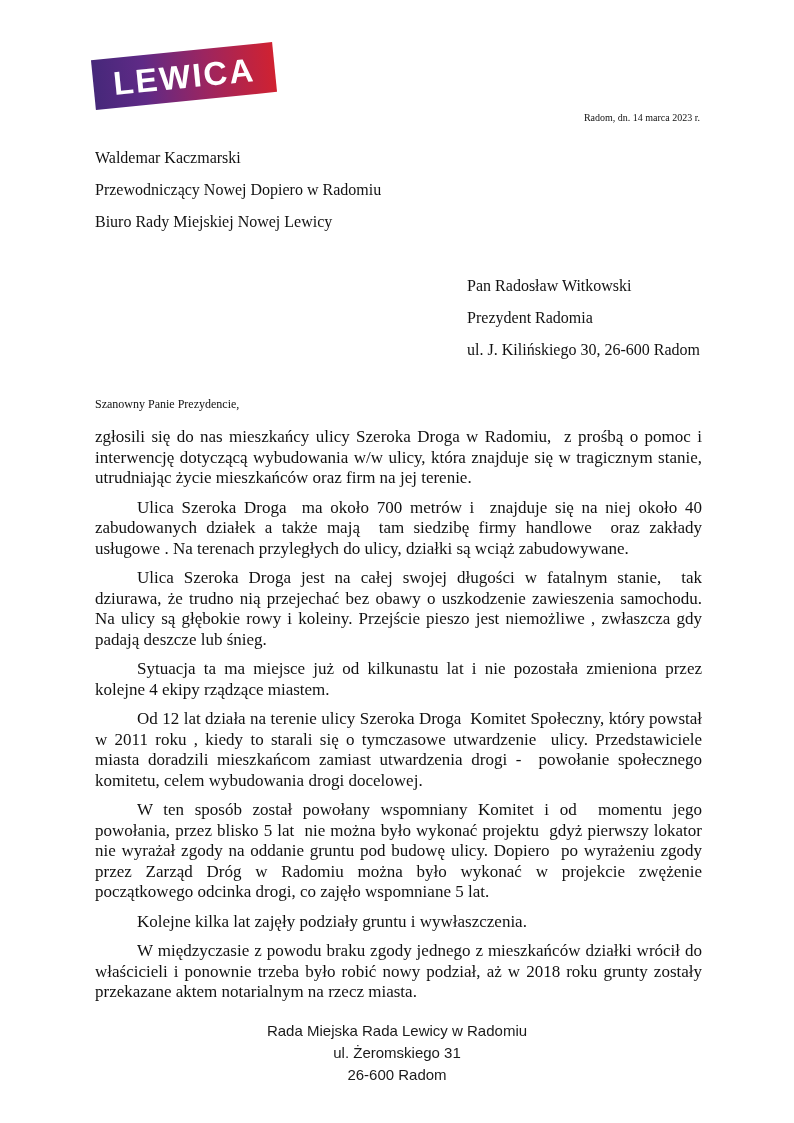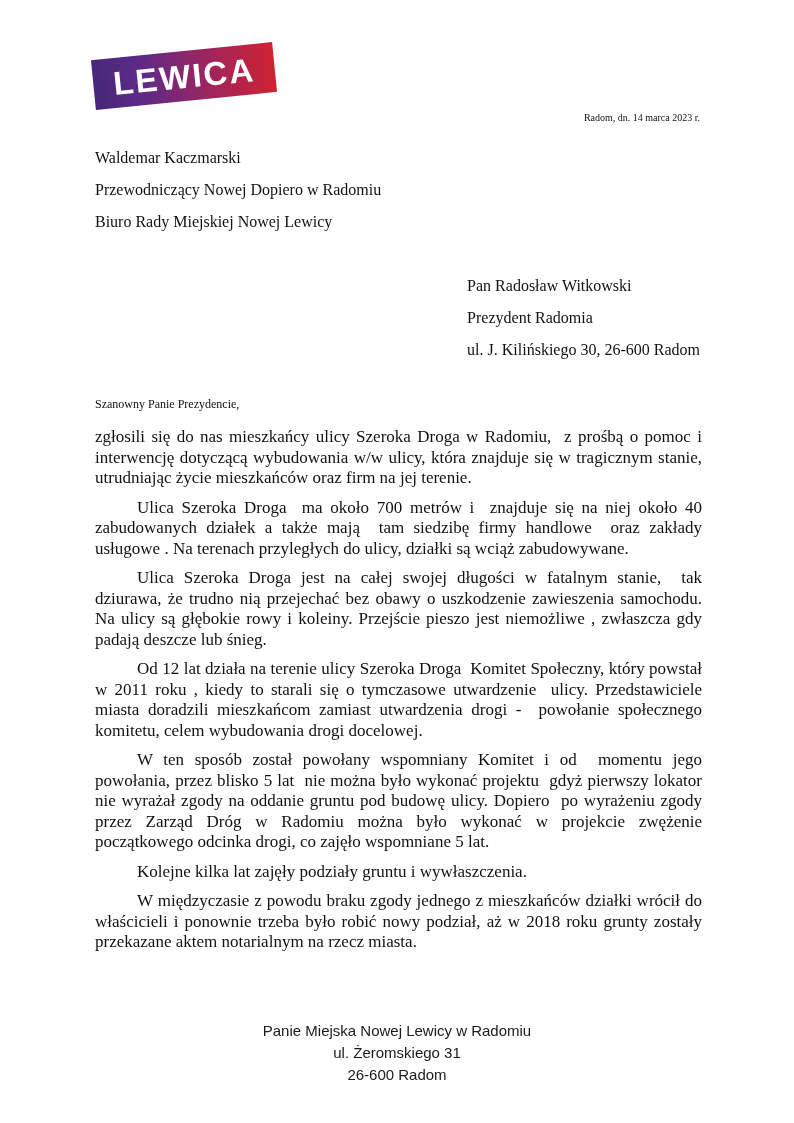--- a/index.html
+++ b/index.html
@@ -118,25 +118,26 @@
       <div>Prezydent Radomia</div>
       <div>ul. J. Kilińskiego 30, 26-600 Radom</div>
     </div>
 
   <div class="salutation">Szanowny Panie Prezydencie,</div>
 
   <div class="letter-body">
       <p>zgłosili się do nas mieszkańcy ulicy Szeroka Droga w Radomiu,  z prośbą o pomoc i interwencję dotyczącą wybudowania w/w ulicy, która znajduje się w tragicznym stanie, utrudniając życie mieszkańców oraz firm na jej terenie.</p>
       <p class="indent">Ulica Szeroka Droga  ma około 700 metrów i  znajduje się na niej około 40 zabudowanych działek a także mają  tam siedzibę firmy handlowe  oraz zakłady usługowe . Na terenach przyległych do ulicy, działki są wciąż zabudowywane.</p>
       <p class="indent">Ulica Szeroka Droga jest na całej swojej długości w fatalnym stanie,  tak dziurawa, że trudno nią przejechać bez obawy o uszkodzenie zawieszenia samochodu. Na ulicy są głębokie rowy i koleiny. Przejście pieszo jest niemożliwe , zwłaszcza gdy padają deszcze lub śnieg.</p>
+      <p class="indent">Sytuacja ta ma miejsce już od kilkunastu lat i nie pozostała zmieniona przez kolejne 4 ekipy rządzące miastem.</p>
       <p class="indent">Od 12 lat działa na terenie ulicy Szeroka Droga  Komitet Społeczny, który powstał w 2011 roku , kiedy to starali się o tymczasowe utwardzenie  ulicy. Przedstawiciele miasta doradzili mieszkańcom zamiast utwardzenia drogi -  powołanie społecznego komitetu, celem wybudowania drogi docelowej.</p>
       <p class="indent">W ten sposób został powołany wspomniany Komitet i od  momentu jego powołania, przez blisko 5 lat  nie można było wykonać projektu  gdyż pierwszy lokator nie wyrażał zgody na oddanie gruntu pod budowę ulicy. Dopiero  po wyrażeniu zgody przez Zarząd Dróg w Radomiu można było wykonać w projekcie zwężenie początkowego odcinka drogi, co zajęło wspomniane 5 lat.</p>
       <p class="indent">Kolejne kilka lat zajęły podziały gruntu i wywłaszczenia.</p>
       <p class="indent">W międzyczasie z powodu braku zgody jednego z mieszkańców działki wrócił do właścicieli i ponownie trzeba było robić nowy podział, aż w 2018 roku grunty zostały przekazane aktem notarialnym na rzecz miasta.</p>
     </div>
 
   <div class="footer-block">
-      <div>Panie Miejska Nowej Lewicy w Radomiu</div>
+      <div>Rada Miejska Rada Lewicy w Radomiu</div>
       <div>ul. Żeromskiego 31</div>
       <div>26-600 Radom</div>
     </div>
 
 </div>
 
 </body></html>

